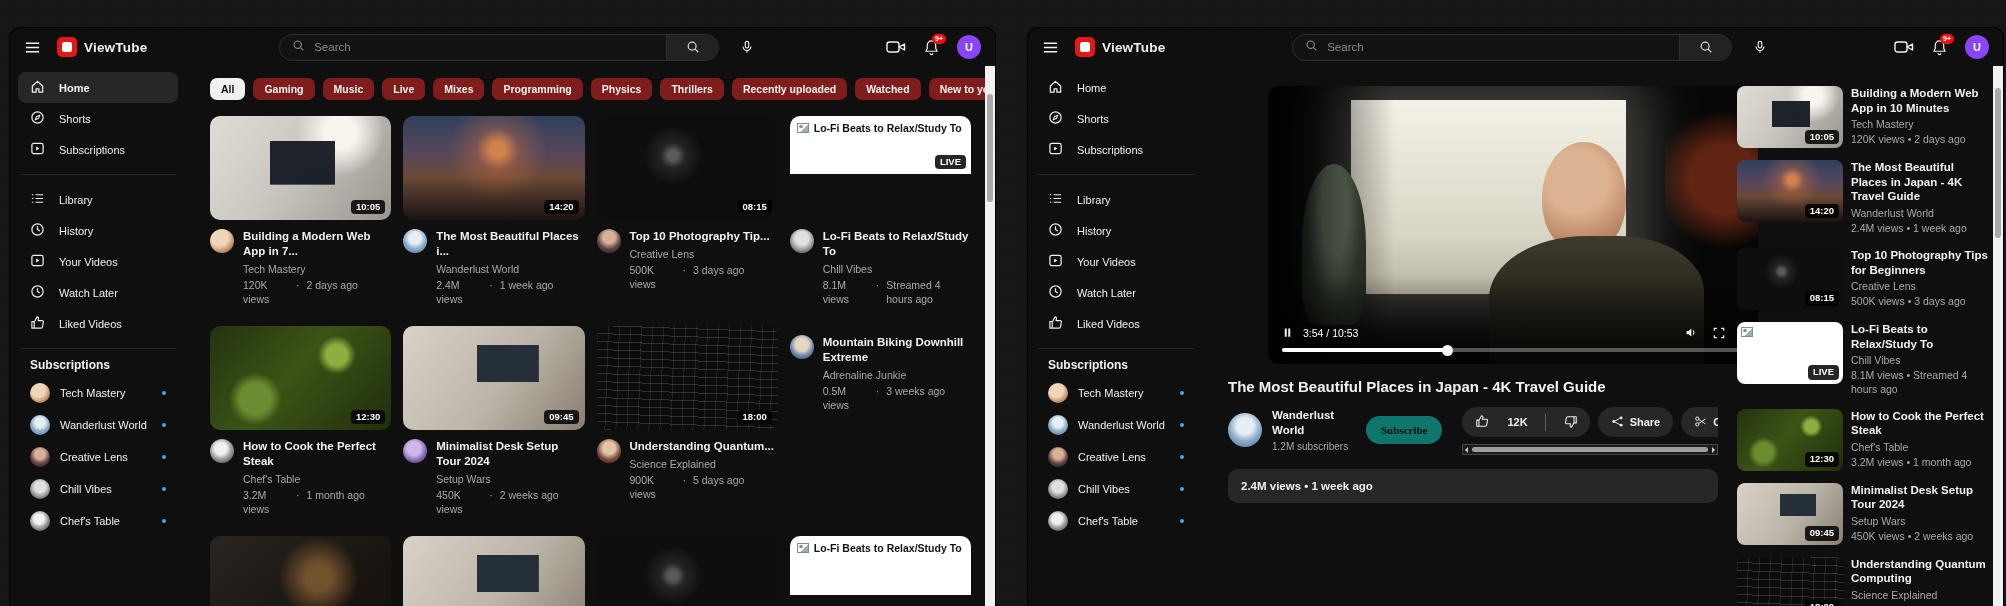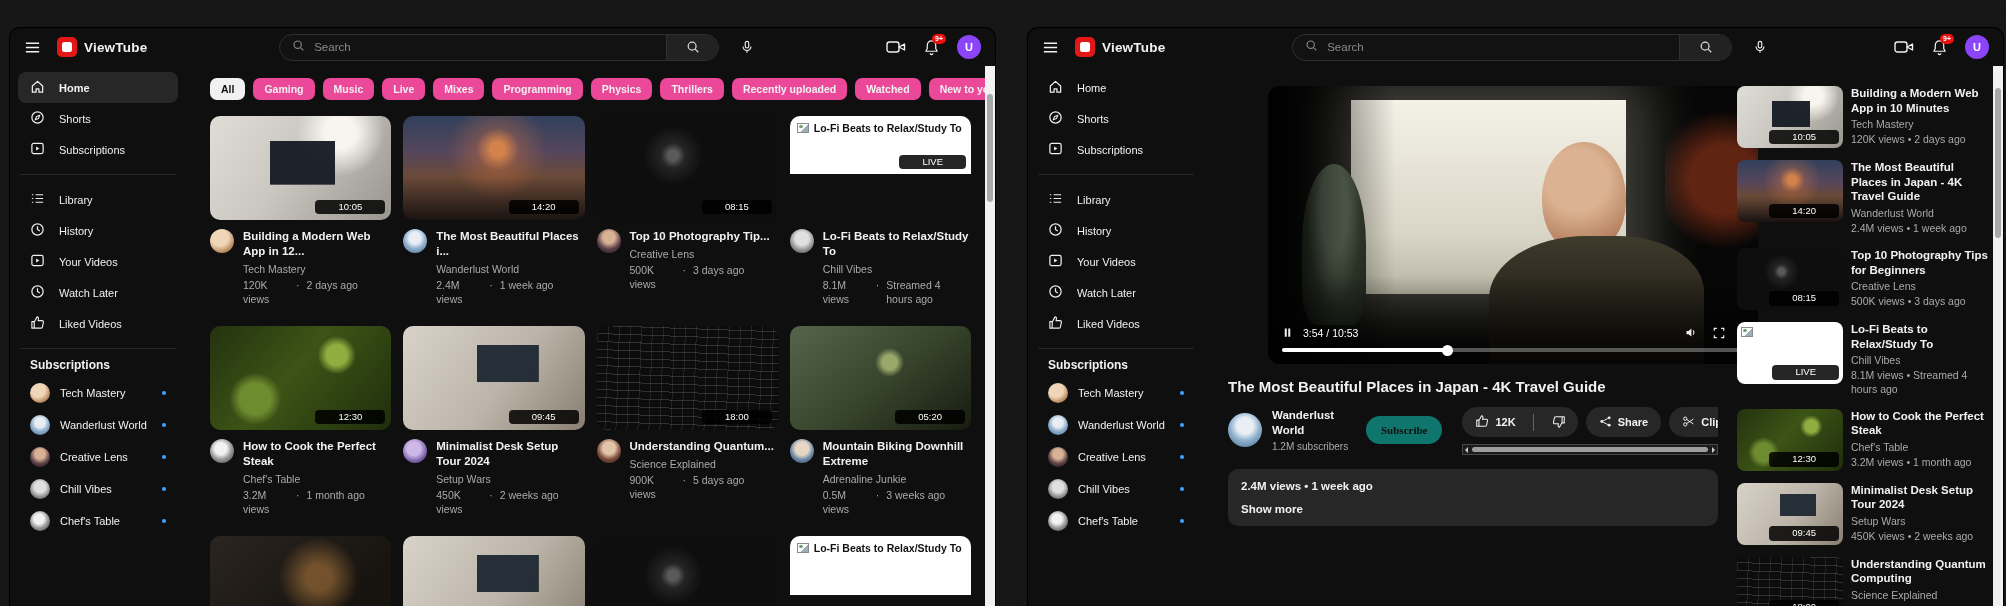--- a/index.html
+++ b/index.html
@@ -58,27 +58,27 @@
   [data-av="lens"]    { background:radial-gradient(circle at 50% 35%,#d9b296 0 30%,#5a3f46 60%,#241a20); }
   [data-av="chill"]   { background:radial-gradient(circle at 50% 40%,#e0e0e0 0 35%,#8a8a8a 65%,#4a4a4a); }
   [data-av="chef"]    { background:radial-gradient(circle at 45% 40%,#f2f2f2 0 30%,#9a9a9a 55%,#2e2e2e); }
   [data-av="setup"]   { background:radial-gradient(circle at 45% 40%,#cdb8e8 0 35%,#7a5fa8 65%,#3c2f58); }
   [data-av="science"] { background:radial-gradient(circle at 50% 38%,#e2c4a8 0 32%,#7a4a3a 60%,#2c1c18); }
   [data-av="junkie"]  { background:radial-gradient(circle at 50% 40%,#e8d6c4 0 35%,#6a88a8 60%,#2c3c50); }
 
   
   .home-main { flex:1; padding:8px 14px 0 24px; overflow:hidden; }
   .chips { display:flex; gap:8px; margin:4px 0 16px 0; }
-  .chip { background:#ec4899; color:#f1f1f1; font-size:10.5px; font-weight:600; padding:5px 11px;
+  .chip { background:#7f1d1d; color:#f1f1f1; font-size:10.5px; font-weight:600; padding:5px 11px;
     border-radius:7px; white-space:nowrap; cursor:pointer; }
   .chip.active { background:#f1f1f1; color:#0f0f0f; }
   .grid { display:grid; grid-template-columns:repeat(4,1fr); gap:20px 12px; }
   .thumb { position:relative; height:104px; border-radius:10px; overflow:hidden; cursor:pointer; }
   .duration { position:absolute; bottom:6px; right:6px; background:rgba(0,0,0,.85); color:#fff;
-    font-size:9.5px; font-weight:normal; padding:2px 23px; border-radius:4px; line-height:1.1; }
+    font-size:9.5px; font-weight:bold; padding:2px 5px; border-radius:4px; line-height:1.1; }
   .card-info { display:flex; gap:9px; margin-top:9px; }
   .card-av { width:24px; height:24px; border-radius:50%; flex-shrink:0; cursor:pointer; }
   .card-title { font-size:11.5px; font-weight:bold; line-height:1.3; margin-bottom:4px; cursor:pointer; }
   .card-channel { font-size:10.5px; color:#aaa; margin-bottom:3px; cursor:pointer; }
   .card-meta { display:flex; gap:7px; font-size:10.5px; color:#aaa; line-height:1.35; }
   .m-views { max-width:46px; }
   .m-age { max-width:60px; }
 
   
   [data-thumb="webapp"] { background:
@@ -155,21 +155,21 @@
   .ch-names { width:84px; }
   .ch-name { font-size:11.5px; font-weight:bold; line-height:1.25; cursor:pointer; }
   .ch-subs { font-size:10px; color:#aaa; margin-top:4px; }
   .subscribe-btn { background:#0f766e; color:#0f0f0f; border:none; border-radius:16px; padding:8px 15px;
     font-size:11px; font-weight:bold; font-family:Liberation Serif, serif; cursor:pointer; flex-shrink:0; }
   .actions-wrap { flex:1; margin-left:10px; overflow:hidden; align-self:flex-start; margin-top:2px; }
   .actions-row { display:flex; gap:8px; width:max-content; }
   .pill { display:flex; align-items:center; gap:6px; background:#272727; color:#f1f1f1; border-radius:16px;
     height:30px; padding:0 13px; font-size:11px; font-weight:bold; white-space:nowrap; cursor:pointer; }
   .pill.seg { padding:0; }
-  .seg-like { display:flex; align-items:center; gap:6px; padding:0 11px 0 13px; cursor:pointer; }
+  .seg-like { display:flex; align-items:center; gap:18px; padding:0 11px 0 13px; cursor:pointer; }
   .seg-div { width:1px; height:17px; background:rgba(255,255,255,.28); }
   .seg-dislike { display:flex; align-items:center; padding:0 12px; cursor:pointer; }
   .h-scroll { margin-top:7px; height:11px; background:#1c1c1c; border:1px solid #474747; display:flex; align-items:center; }
   .h-arrow { width:0; height:0; border:3.5px solid transparent; margin:0 2px; }
   .h-arrow.left { border-right-color:#cfcfcf; border-left:none; }
   .h-arrow.right { border-left-color:#cfcfcf; border-right:none; }
   .h-thumb { flex:1; height:5px; background:#9e9e9e; border-radius:3px; margin:0 2px; }
 
   .desc-box { width:490px; background:#272727; border-radius:10px; padding:11px 13px; margin-top:14px; }
   .desc-meta { font-size:11.5px; font-weight:bold; }
@@ -346,21 +346,21 @@
 
         <div class="grid">
 
           <article class="card">
             <div class="thumb" data-thumb="webapp">
                 <span class="duration">10:05</span>
               </div>
             <div class="card-info">
                 <span class="card-av" data-av="tech"></span>
                 <div>
-              <div class="card-title">Building a Modern Web App in 12...</div>
+              <div class="card-title">Building a Modern Web App in 7...</div>
               <div class="card-channel">Tech Mastery</div>
               <div class="card-meta">
                     <span class="m-views">120K views</span>
                     <span>·</span>
                     <span class="m-age">2 days ago</span>
                   </div>
             </div>
               </div>
           </article>
 
@@ -472,23 +472,20 @@
               <div class="card-meta">
                     <span class="m-views">900K views</span>
                     <span>·</span>
                     <span class="m-age">5 days ago</span>
                   </div>
             </div>
               </div>
           </article>
 
           <article class="card">
-            <div class="thumb" data-thumb="bike">
-                <span class="duration">05:20</span>
-              </div>
             <div class="card-info">
                 <span class="card-av" data-av="junkie"></span>
                 <div>
               <div class="card-title">Mountain Biking Downhill Extreme</div>
               <div class="card-channel">Adrenaline Junkie</div>
               <div class="card-meta">
                     <span class="m-views">0.5M views</span>
                     <span>·</span>
                     <span class="m-age">3 weeks ago</span>
                   </div>
@@ -751,21 +748,20 @@
             <div class="h-scroll">
               <span class="h-arrow left"></span>
               <span class="h-thumb"></span>
               <span class="h-arrow right"></span>
             </div>
           </div>
         </div>
 
         <div class="desc-box">
           <div class="desc-meta">2.4M views • 1 week ago</div>
-          <div class="desc-more">Show more</div>
         </div>
       </main>
 
       <aside class="related">
         <div class="rel-item">
           <div class="rel-thumb" data-thumb="webapp">
               <span class="duration">10:05</span>
             </div>
           <div>
               <div class="rel-title">Building a Modern Web App in 10 Minutes</div>

